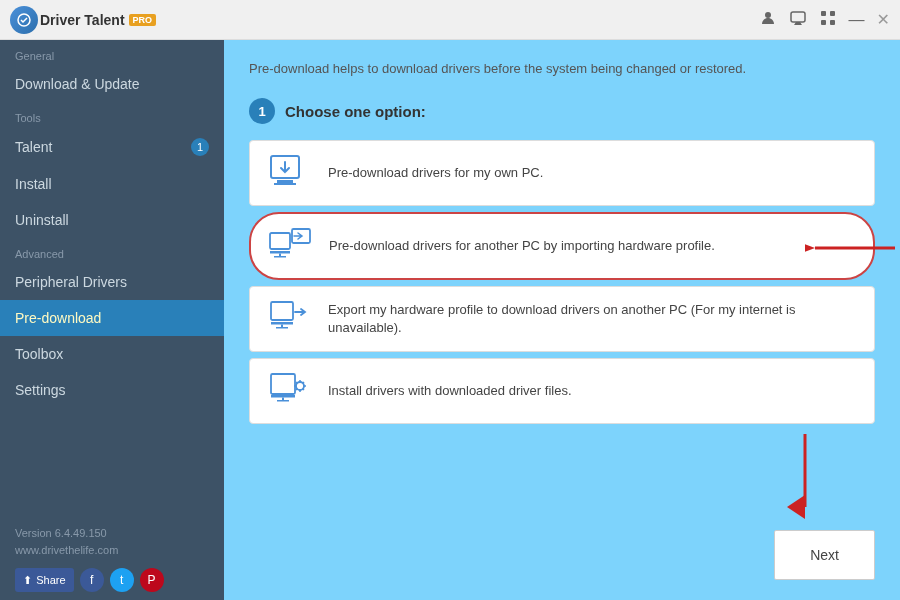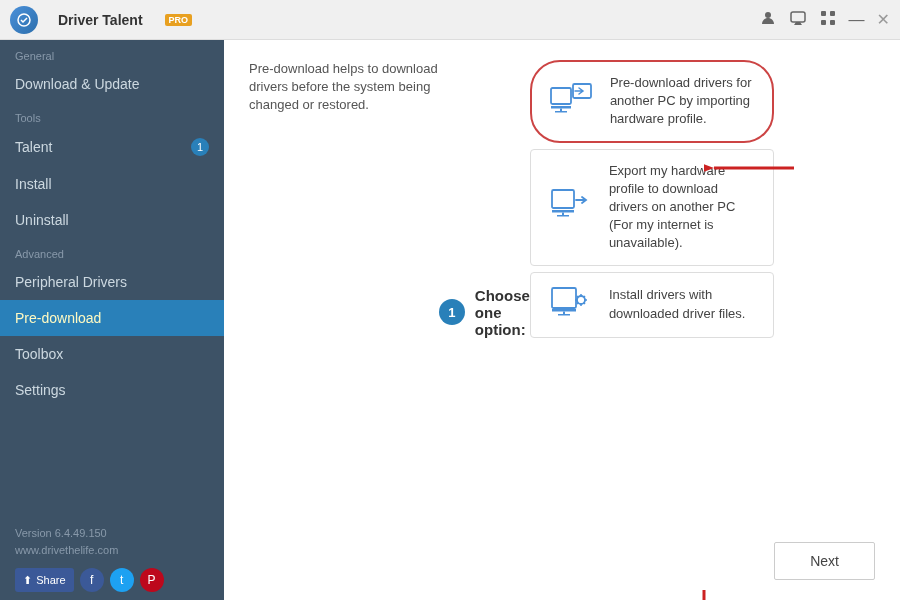--- a/index.html
+++ b/index.html
@@ -18,21 +18,21 @@
       height: 40px;
       display: flex;
       align-items: center;
       padding: 0 10px;
       border-bottom: 1px solid #ddd;
       flex-shrink: 0;
     }
     .title-bar-logo {
       display: flex;
       align-items: center;
-      gap: 20px;
+      gap: 2px;
     }
     .logo-circle {
       width: 28px;
       height: 28px;
       background: linear-gradient(135deg, #4a90d9, #2c6fad);
       border-radius: 50%;
       display: flex;
       align-items: center;
       justify-content: center;
       color: white;
@@ -148,24 +148,24 @@
       font-size: 12px;
       cursor: pointer;
     }
     .fb-icon { background: #3b5998; color: white; }
     .tw-icon { background: #1da1f2; color: white; }
     .pi-icon { background: #bd081c; color: white; }
 
     
     .content-area {
       flex: 1;
-      background: #ffffff;
+      background: #7dd3fc;
       padding: 20px 25px;
       display: flex;
-      flex-direction: row;
+      flex-direction: column;
       overflow: hidden;
     }
     .description-text {
       color: #555;
       font-size: 13px;
       margin-bottom: 20px;
       line-height: 1.4;
     }
     .step-header {
       display: flex;
@@ -231,21 +231,21 @@
     
     .content-footer {
       margin-top: auto;
       display: flex;
       justify-content: flex-end;
       padding-top: 15px;
     }
     .next-btn {
       background: white;
       border: 1px solid #ccc;
-      padding: 10px 35px;
+      padding: 16px 35px;
       font-size: 14px;
       cursor: pointer;
       border-radius: 2px;
       color: #444;
     }
   </style>
 </head>
 <body>
 
 <div class="title-bar">
@@ -339,20 +339,31 @@
   <div class="content-area">
     <div class="description-text">Pre-download helps to download drivers before the system being changed or restored.</div>
 
     <div class="step-header">
       <div class="step-number">1</div>
       <div class="step-title">Choose one option:</div>
     </div>
 
     <div class="options-list" style="position:relative;">
 
+      <div class="option-item">
+        <div class="option-icon">
+          <svg width="44" height="38" viewBox="0 0 44 38" fill="none">
+            <rect x="4" y="2" width="28" height="22" rx="2" stroke="#4a90d9" stroke-width="2"></rect>
+            <rect x="10" y="26" width="16" height="3" fill="#4a90d9"></rect>
+            <rect x="7" y="29" width="22" height="2" fill="#4a90d9"></rect>
+            <path d="M18 8v10M14 14l4 4 4-4" stroke="#4a90d9" stroke-width="2" stroke-linecap="round"></path>
+          </svg>
+        </div>
+        <div class="option-text">Pre-download drivers for my own PC.</div>
+      </div>
 
       <div class="option-item selected">
         <div class="option-icon">
           <svg width="44" height="38" viewBox="0 0 44 38" fill="none">
             <rect x="2" y="6" width="20" height="16" rx="1.5" stroke="#4a90d9" stroke-width="1.8"></rect>
             <rect x="2" y="24" width="20" height="2.5" fill="#4a90d9"></rect>
             <line x1="12" y1="26.5" x2="12" y2="29" stroke="#4a90d9" stroke-width="2"></line>
             <rect x="6" y="29" width="12" height="1.5" fill="#4a90d9"></rect>
             <rect x="24" y="2" width="18" height="14" rx="1.5" stroke="#4a90d9" stroke-width="1.8"></rect>
             <path d="M26 9h8M30 6l4 3-4 3" stroke="#4a90d9" stroke-width="1.5" stroke-linecap="round"></path>

